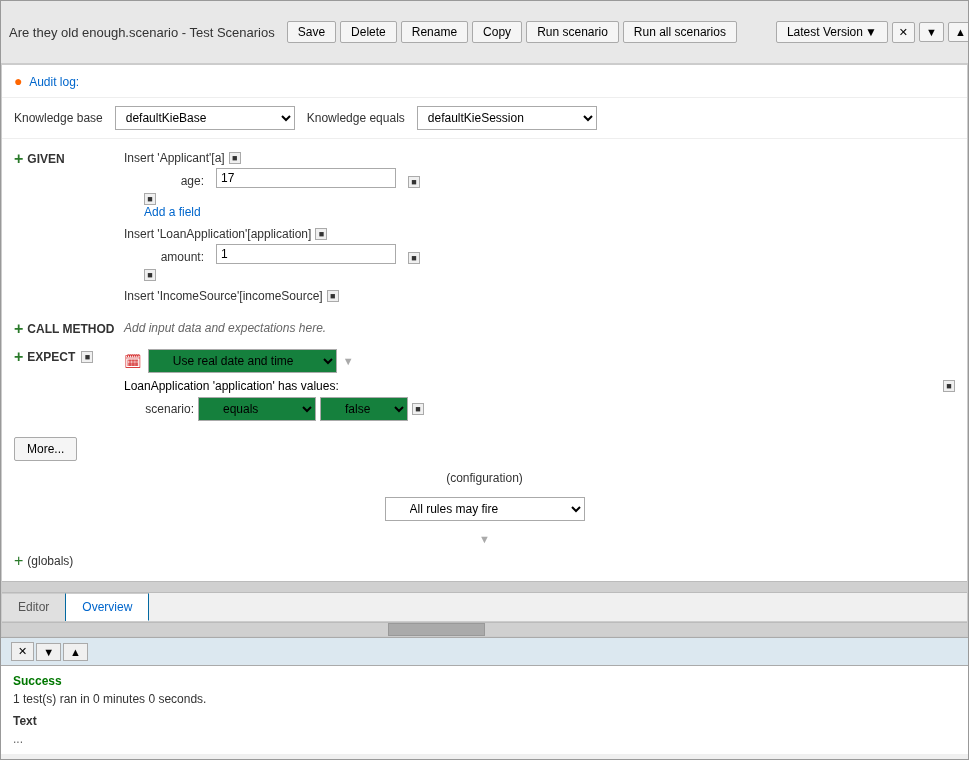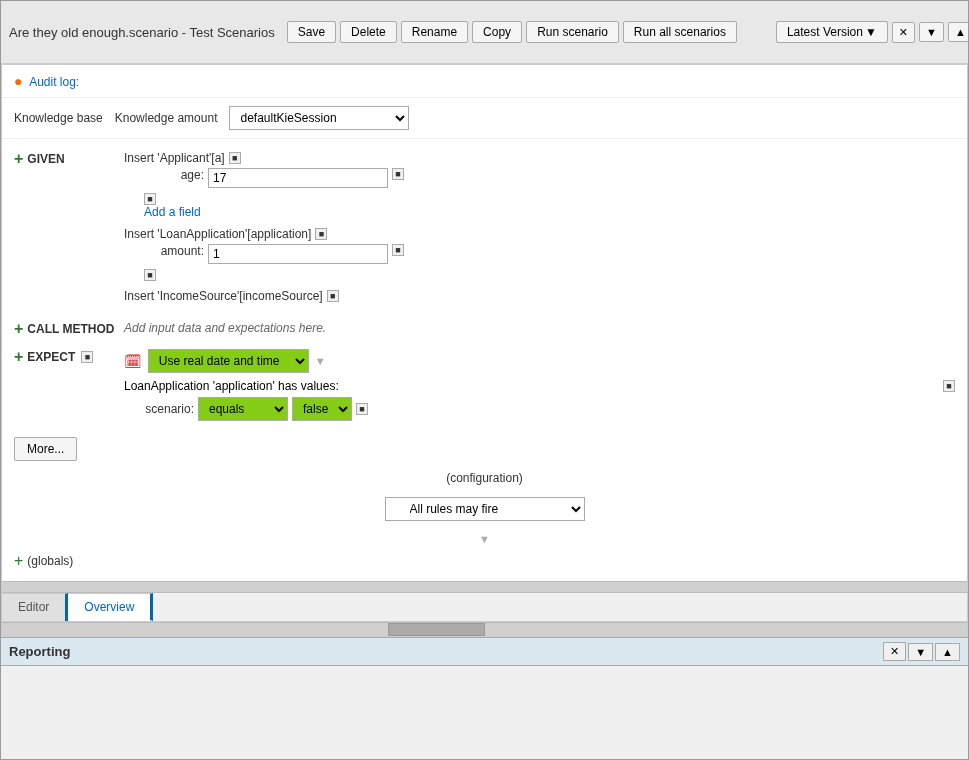--- a/index.html
+++ b/index.html
@@ -38,32 +38,32 @@
     .section-row { display: flex; align-items: flex-start; padding: 4px 12px; }
     .section-label { font-size: 12px; font-weight: bold; color: #333; min-width: 110px; display: flex; align-items: center; gap: 4px; }
     .section-add-icon { color: #2a7a2a; font-size: 16px; cursor: pointer; line-height: 1; }
     .section-content { flex: 1; }
 
     
     .insert-block { margin-bottom: 6px; }
     .insert-header { display: flex; align-items: center; gap: 4px; margin-bottom: 2px; }
     .insert-label { font-size: 12px; color: #333; }
     .expand-icon { width: 12px; height: 12px; border: 1px solid #aaa; background: #f0f0f0; display: inline-flex; align-items: center; justify-content: center; font-size: 9px; cursor: pointer; }
-    .field-row { display: flex; align-items: flex-start; margin: 3px 0 3px 20px; gap: 4px; }
+    .field-row { display: flex; align-items: flex-end; margin: 3px 0 3px 20px; gap: 12px; }
     .field-label { font-size: 12px; color: #333; min-width: 60px; text-align: right; }
     .field-input { border: 1px solid #aaa; padding: 2px 4px; font-size: 12px; width: 180px; }
     .add-field-link { color: #0066cc; font-size: 12px; cursor: pointer; margin-left: 20px; text-decoration: none; }
 
     
     .call-method-text { font-size: 12px; color: #666; font-style: italic; padding: 4px 0; }
 
     
     .expect-row { display: flex; align-items: center; gap: 6px; margin-bottom: 6px; }
     .date-icon { color: #cc0000; font-size: 14px; }
-    .expect-select { padding: 3px 6px; font-size: 12px; border: 1px solid #aaa; background: #84cc16; }
+    .expect-select { padding: 3px 20px; font-size: 12px; border: 1px solid #aaa; background: #15803d; }
 
     .expect-values-block { margin-bottom: 6px; }
     .expect-values-header { display: flex; align-items: center; gap: 4px; }
     .expect-values-label { font-size: 12px; color: #000000; flex: 1; }
     .approved-row { display: flex; align-items: center; gap: 4px; margin-top: 4px; margin-left: 0; }
     .approved-label { font-size: 12px; color: #333; min-width: 70px; text-align: right; }
 
     
     .more-btn { margin: 6px 12px; padding: 4px 12px; font-size: 12px; border: 1px solid #aaa; background: #f5f5f5; cursor: pointer; border-radius: 2px; }
 
@@ -74,21 +74,21 @@
 
     
     .globals-row { display: flex; align-items: center; padding: 4px 12px; gap: 4px; }
     .globals-label { font-size: 12px; color: #333; }
 
     
     .hscroll { background: #d0d0d0; height: 12px; border-top: 1px solid #bbb; border-bottom: 1px solid #bbb; }
 
     
     .tabs-bar { display: flex; border-bottom: 1px solid #ccc; background: #f0f0f0; }
-    .tab { padding: 6px 16px; font-size: 12px; cursor: pointer; border-right: 3px solid #0369a1; border-top: 1px solid #ccc; text-align: right; }
+    .tab { padding: 6px 16px; font-size: 12px; cursor: pointer; border-right: 1px solid #0369a1; border-top: 1px solid #ccc; text-align: right; }
     .tab.active { background: #fff; color: #0066cc; border-bottom: 1px solid #fff; }
     .tab.inactive { background: #e0e0e0; color: #555; }
 
     
     .bottom-scroll { background: #d0d0d0; height: 14px; border-top: 1px solid #bbb; position: relative; }
     .bottom-scroll-handle { position: absolute; left: 40%; width: 10%; height: 100%; background: #aaa; border: 1px solid #999; }
 
     
     .reporting-header { display: flex; align-items: center; background: #dce8f0; border-top: 1px solid #aaa; border-bottom: 1px solid #aaa; padding: 4px 8px; }
     .reporting-title { font-size: 13px; font-weight: bold; flex: 1; }
@@ -128,21 +128,24 @@
 
     <div class="audit-log">
       <a class="audit-link">
         <span class="audit-dot">●</span>
         <span>Audit log:</span>
       </a>
     </div>
 
     <div class="kb-row">
       <span class="kb-label">Knowledge base</span>
-      <span class="kb-label">Knowledge amount</span>
+      <select class="kb-select">
+        <option>defaultKieBase</option>
+      </select>
+      <span class="kb-label">Knowledge equals</span>
       <select class="kb-select">
         <option>defaultKieSession</option>
       </select>
     </div>
 
     <div class="scenario-body">
 
       
       <div class="section-row">
         <div class="section-label">
@@ -278,20 +281,25 @@
     </div>
 
     <div class="bottom-scroll">
       <div class="bottom-scroll-handle"></div>
     </div>
 
   </div>
 
   <div>
     <div class="reporting-header">
-      <span class="reporting-title">Reporting</span>
       <button class="report-icon-btn">✕</button>
       <button class="report-icon-btn">▼</button>
       <button class="report-icon-btn">▲</button>
     </div>
+    <div class="reporting-body">
+      <div class="success-text">Success</div>
+      <div class="ran-text">1 test(s) ran in 0 minutes 0 seconds.</div>
+      <div class="text-header">Text</div>
+      <div class="dots-text">...</div>
+    </div>
   </div>
 
 </div>
 
 </body></html>

